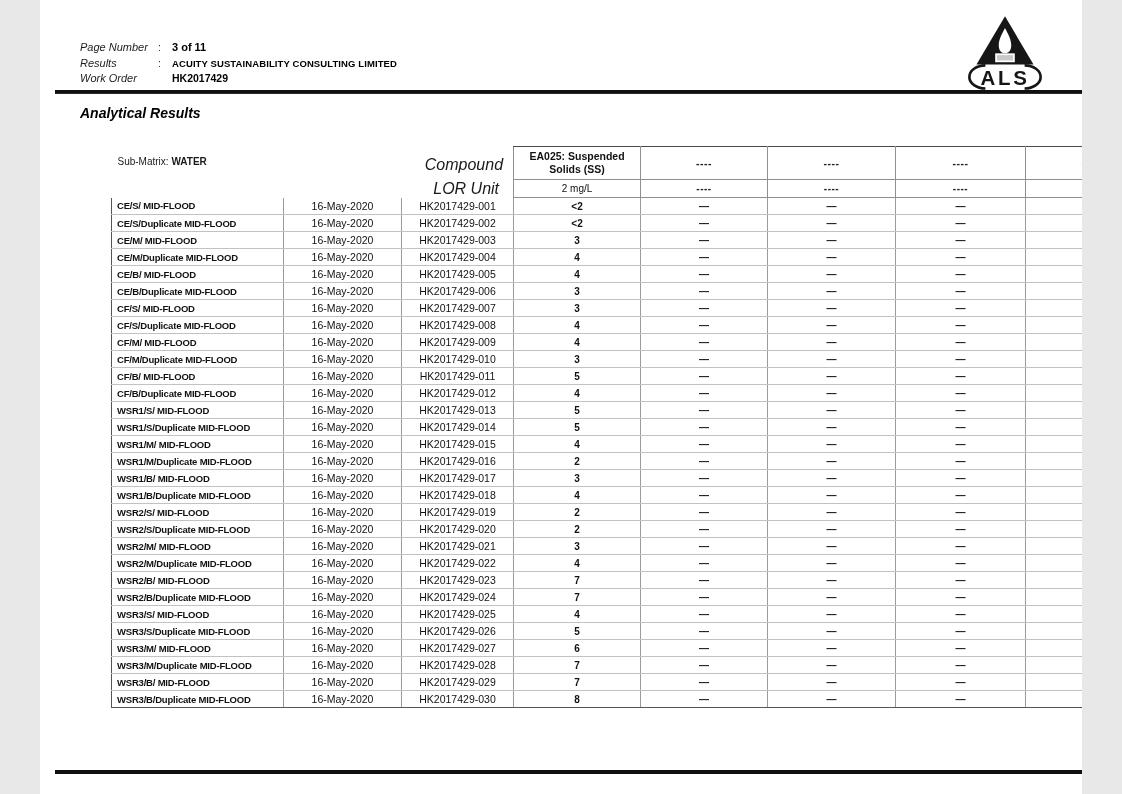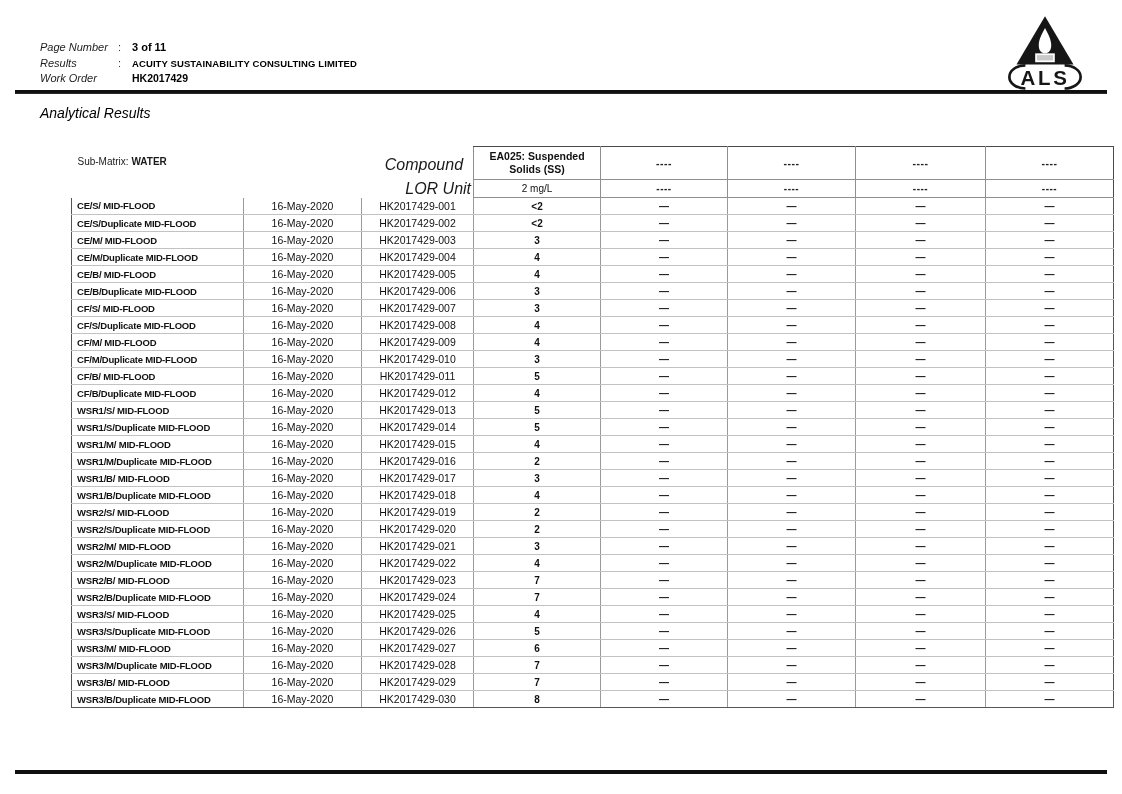--- a/index.html
+++ b/index.html
@@ -1,18 +1,18 @@
 <!DOCTYPE html>
 <html><head>
 <meta charset="utf-8">
 <style>
   * { margin:0; padding:0; box-sizing:border-box; }
   html,body { background:#e8e8e8; }
   .page {
-    position:relative; width:1122px; height:794px; background:#ffffff;
+    position:relative; width:1042px; height:794px; background:#ffffff;
     font-family:"Liberation Sans","DejaVu Sans",sans-serif; color:#111;
     overflow:hidden; margin:0 auto;
   }
 
   
   .hdr-fields { position:absolute; left:40px; top:40px; }
   .hdr-row { display:flex; align-items:baseline; line-height:15.5px; }
   .hdr-label { font-style:italic; font-size:11px; width:78px; color:#1c1c1c; }
   .hdr-colon { width:14px; font-size:11px; color:#333; text-align:left; }
   .hdr-value { font-weight:bold; color:#000; }
@@ -25,35 +25,35 @@
   .top-rule {
     position:absolute; left:15px; top:90px; width:1092px; height:2px;
     border-top:3px solid #101010; border-bottom:1.5px solid #2a2a2a;
   }
   .bottom-rule {
     position:absolute; left:15px; top:770px; width:1092px; height:4px; background:#101010;
   }
 
   .section-title {
     position:absolute; left:40px; top:105px;
-    font-size:14px; font-weight:normal; font-style:italic; color:#000;
+    font-size:14px; font-weight:bold; font-style:italic; color:#000;
   }
 
   
   .table-wrap { position:absolute; left:35px; top:146px; width:1042px;margin-left:36px; }
   table { border-collapse:collapse; table-layout:fixed; width:1042px; }
   td { overflow:hidden; vertical-align:middle; }
 
   
   td.blank { border:none; background:#fff; }
   .submatrix-flex { display:flex; justify-content:space-between; align-items:flex-start; padding:4px 10px 0 6px; }
   .submatrix { font-size:10px; color:#1a1a1a; }
   .submatrix b { font-weight:bold; }
   .rowlabel { font-style:italic; font-size:16px; color:#1a1a1a;text-align:center; }
-  td.blank.lor-label-cell { text-align:right; padding-right:2px; }
+  td.blank.lor-label-cell { text-align:right; padding-right:14px; }
 
   
   td.cmp { border:1px solid #8f8f8f; text-align:center; white-space:pre-line; }
   tr.row-compound td.cmp { border-top:1.5px solid #4a4a4a; height:33px; font-size:10.5px; font-weight:bold; line-height:13px; }
   tr.row-lor td.cmp { height:18px; font-size:10px; }
   tr.row-colhead td { height:41px; border-bottom:3px solid #0d0d0d; }
   tr.row-colhead td.cmp { font-size:10px; line-height:13px; }
   td.cmp.dash-cell { font-size:10px; letter-spacing:.5px; font-weight:bold; color:#222; }
   td.cmp.rightmost { border-right:1.5px solid #4a4a4a; }
 

